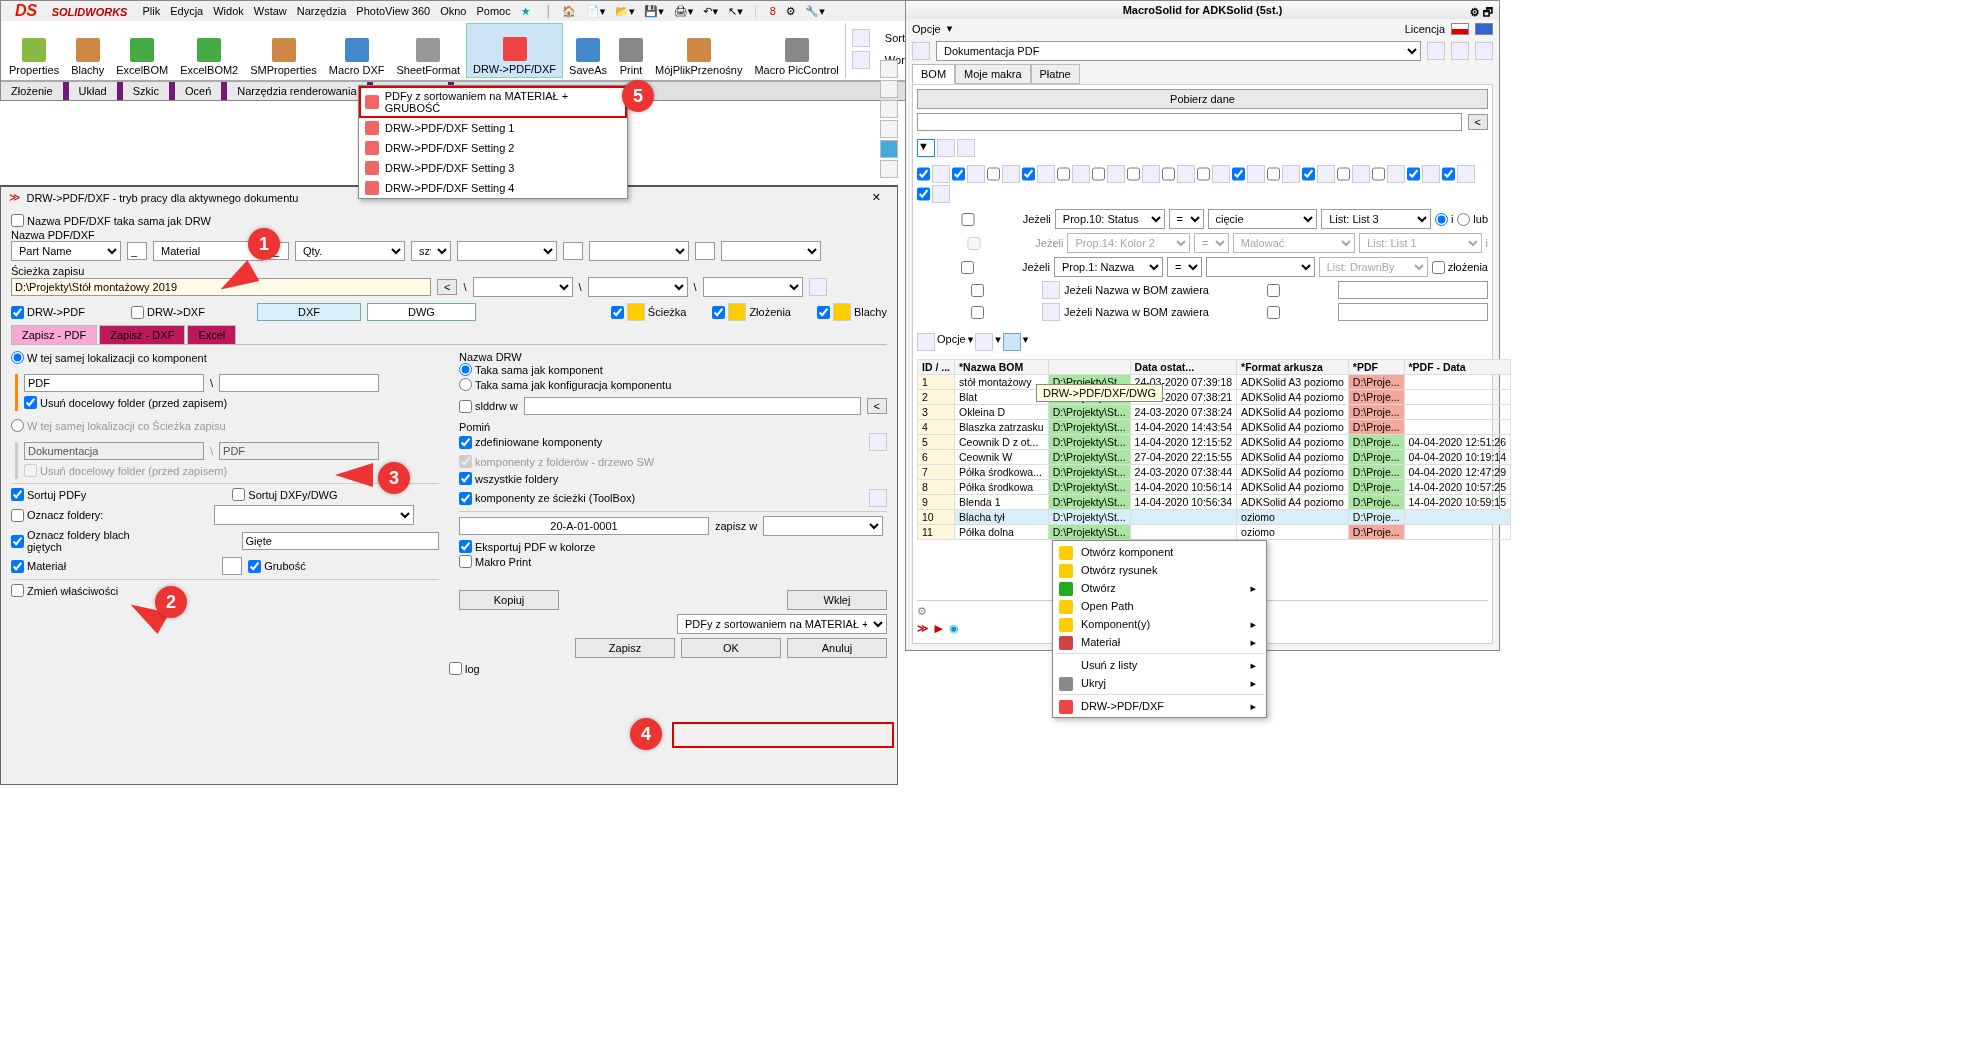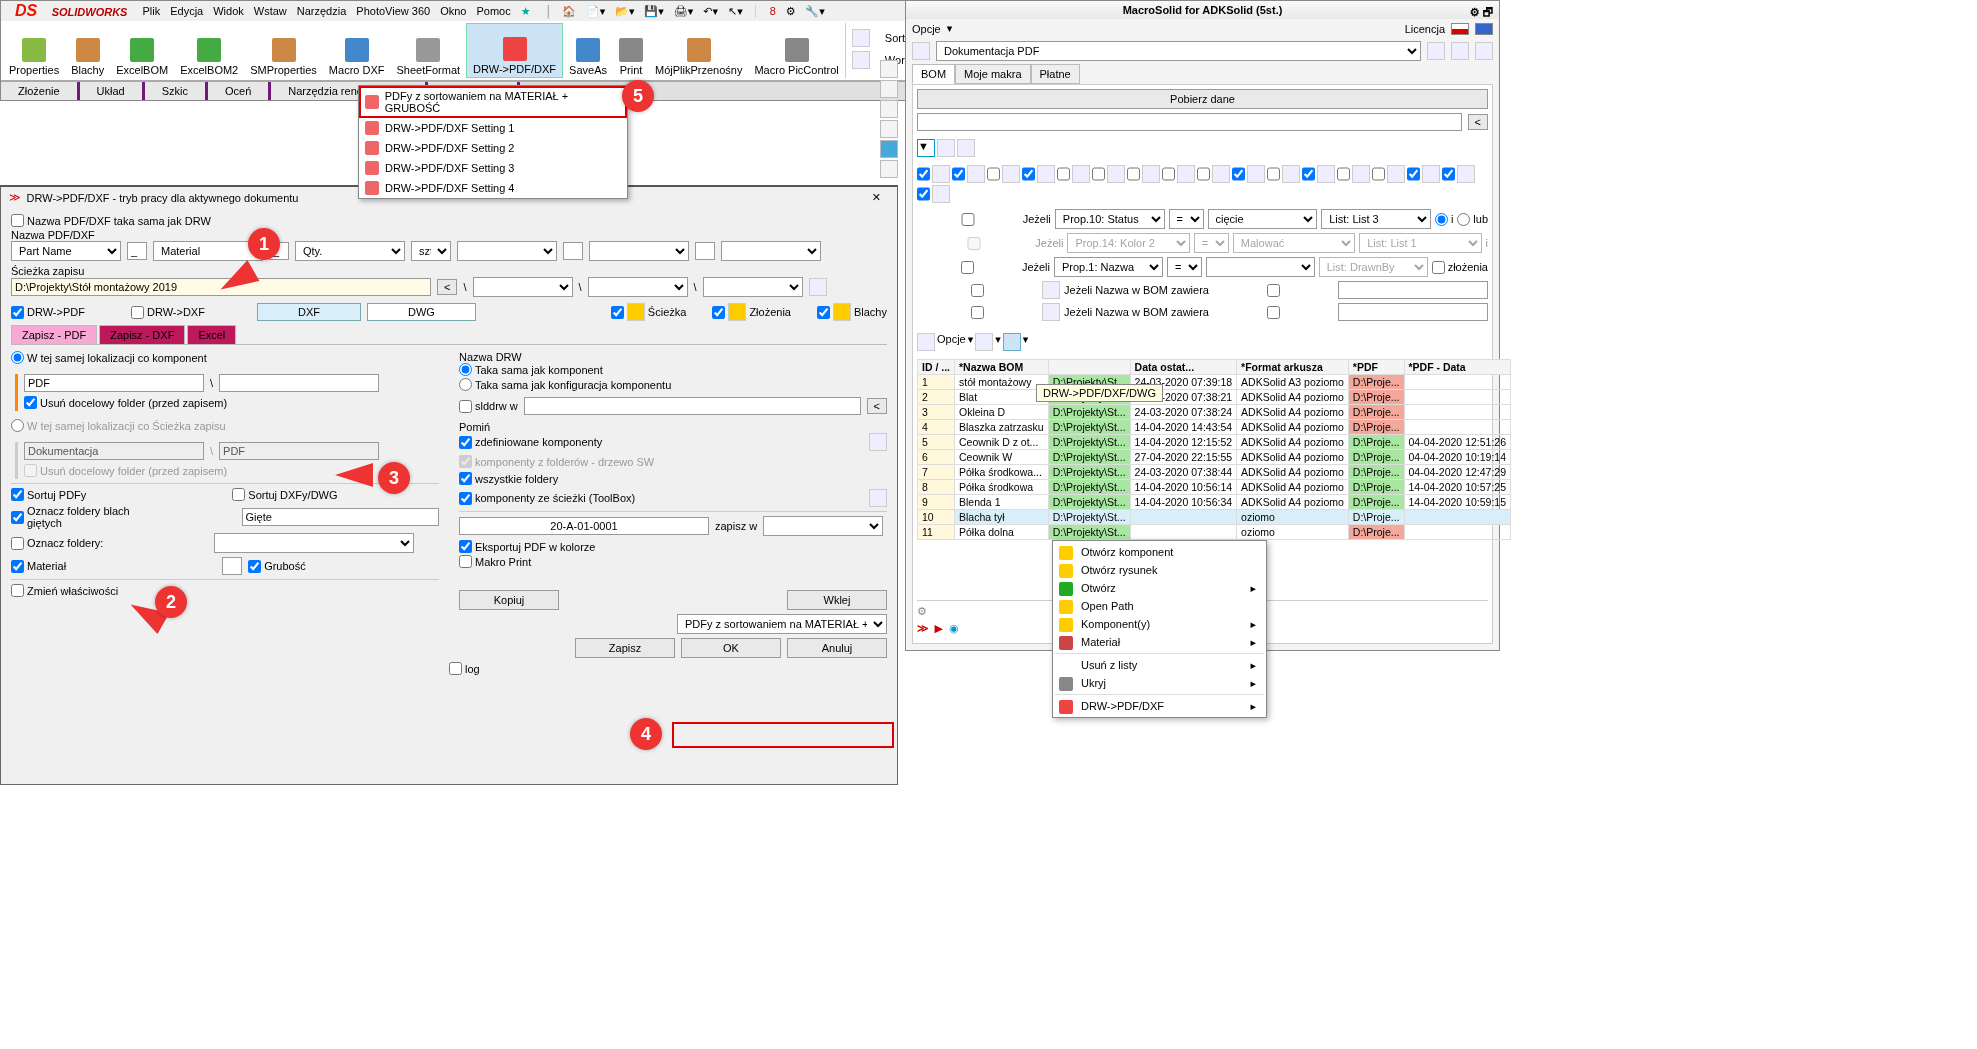--- a/index.html
+++ b/index.html
@@ -7,21 +7,21 @@
 .sw-window { position: absolute; left: 0; top: 0; width: 1054px; border: 1px solid #888; background: #f0f0f0; }
 .sw-menubar { display: flex; align-items: center; height: 20px; background: #f0f0f0; padding: 0 4px; }
 .sw-logo { font-weight: bold; font-style: italic; color: #b00; font-size: 14px; margin-right: 8px; }
 .sw-logo .s { color: #e10; font-size: 16px; }
 .sw-menubar span { margin: 0 5px; cursor: default; }
 .sw-toolbar { display: flex; border-bottom: 1px solid #aaa; background: #fff; padding: 2px; height: 60px; }
 .sw-tool { display: flex; flex-direction: column; align-items: center; padding: 2px 6px; font-size: 10px; text-align: center; justify-content: flex-end; }
 .sw-tool.active { background: #cde4f7; border: 1px solid #7da; }
 .sw-tool .ico { width: 24px; height: 24px; background: #e66; border-radius: 2px; margin-bottom: 2px; }
 .sw-tabs { display: flex; background: #e0e0e0; border-top: 1px solid #aaa; }
-.sw-tabs span { padding: 3px 17px; border-right: 3px solid #701a75; background: #e8e8e8; }
+.sw-tabs span { padding: 3px 10px; border-right: 6px solid #701a75; background: #e8e8e8; }
 .sw-dropdown { position: absolute; left: 358px; top: 85px; width: 270px; background: #fff; border: 1px solid #888; box-shadow: 2px 2px 5px rgba(0,0,0,0.3); z-index: 10; }
 .sw-dropdown .item { padding: 3px 6px; display: flex; align-items: center; }
 .sw-dropdown .item .mi { width: 14px; height: 14px; background: #e66; margin-right: 6px; border-radius: 2px; }
 .sw-dropdown .item.hl { background: #fff; border: 2px solid #d00; padding: 2px 4px; }
 
 .dlg { position: absolute; left: 0; top: 185px; width: 898px; height: 600px; background: #f0f0f0; border: 1px solid #666; border-top: 2px solid #555; }
 .dlg-title { padding: 4px 8px; font-weight: normal; display: flex; align-items: center; }
 .dlg-title .x { margin-left: auto; padding: 0 8px; cursor: pointer; }
 .dlg-body { padding: 6px 10px; }
 .row { display: flex; align-items: center; margin-bottom: 4px; gap: 6px; }
@@ -310,31 +310,31 @@
               <input type="checkbox" checked="" style="">
               <span>Sortuj PDFy</span>
             </label>
           <label class="chk" style="margin-left:140px">
               <input type="checkbox" style="">
               <span>Sortuj DXFy/DWG</span>
             </label>
         </div>
         <div class="row">
           <label class="chk">
+              <input type="checkbox" style="">
+              <span>Oznacz foldery:</span>
+            </label>
+          <select style="width:200px;margin-left:105px"></select>
+        </div>
+        <div class="row">
+          <label class="chk">
               <input type="checkbox" checked="" style="">
               <span>Oznacz foldery blach giętych</span>
             </label>
           <input type="text" style="width: 200px; margin-left: 70px;" value="Gięte">
-        </div>
-        <div class="row">
-          <label class="chk">
-              <input type="checkbox" style="">
-              <span>Oznacz foldery:</span>
-            </label>
-          <select style="width:200px;margin-left:105px"></select>
         </div>
         <div class="row">
           <label class="chk">
               <input type="checkbox" checked="" style="">
               <span>Materiał</span>
             </label>
           <input type="text" style="width: 20px; margin-left: 150px;">
           <label class="chk">
               <input type="checkbox" checked="" style="">
               <span>Grubość</span>

